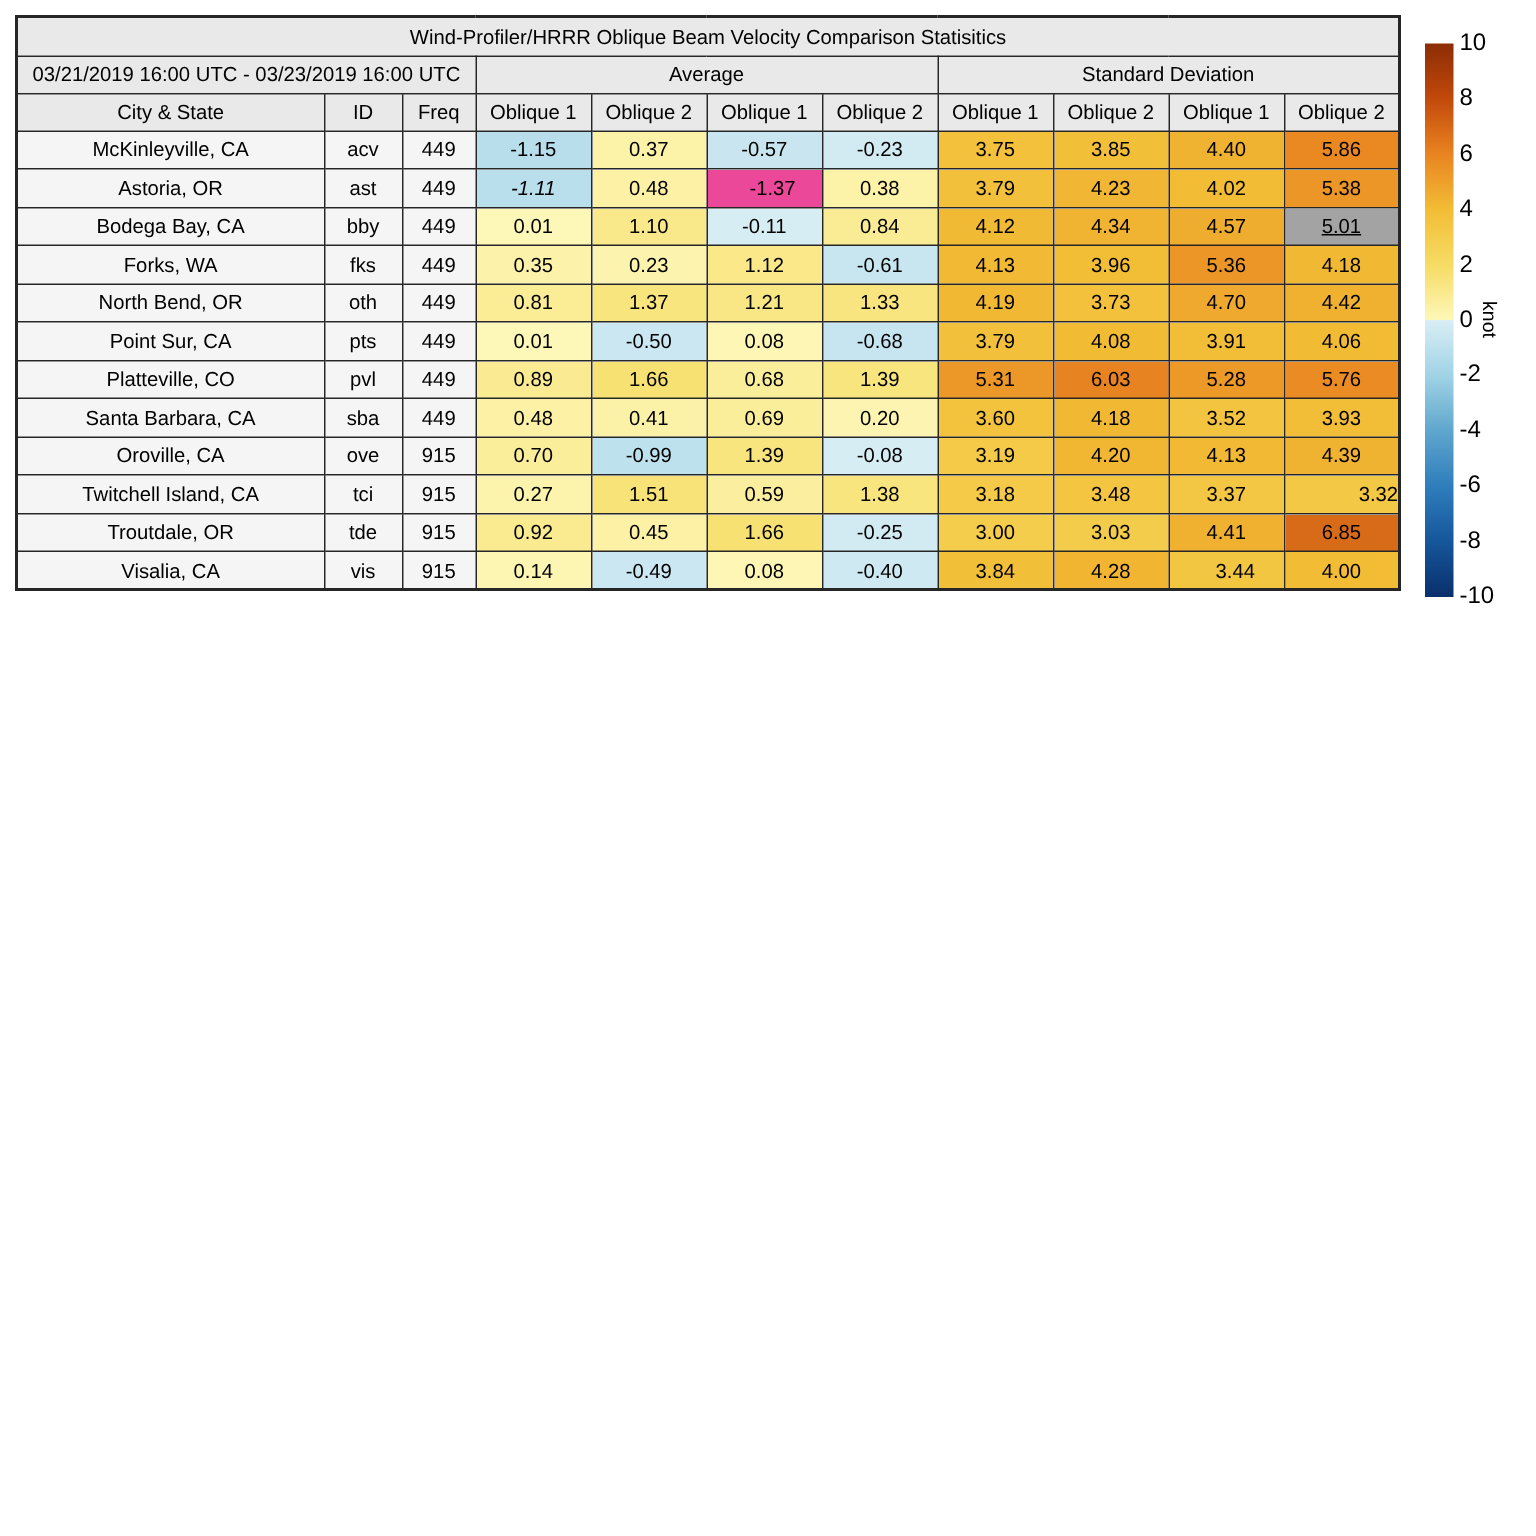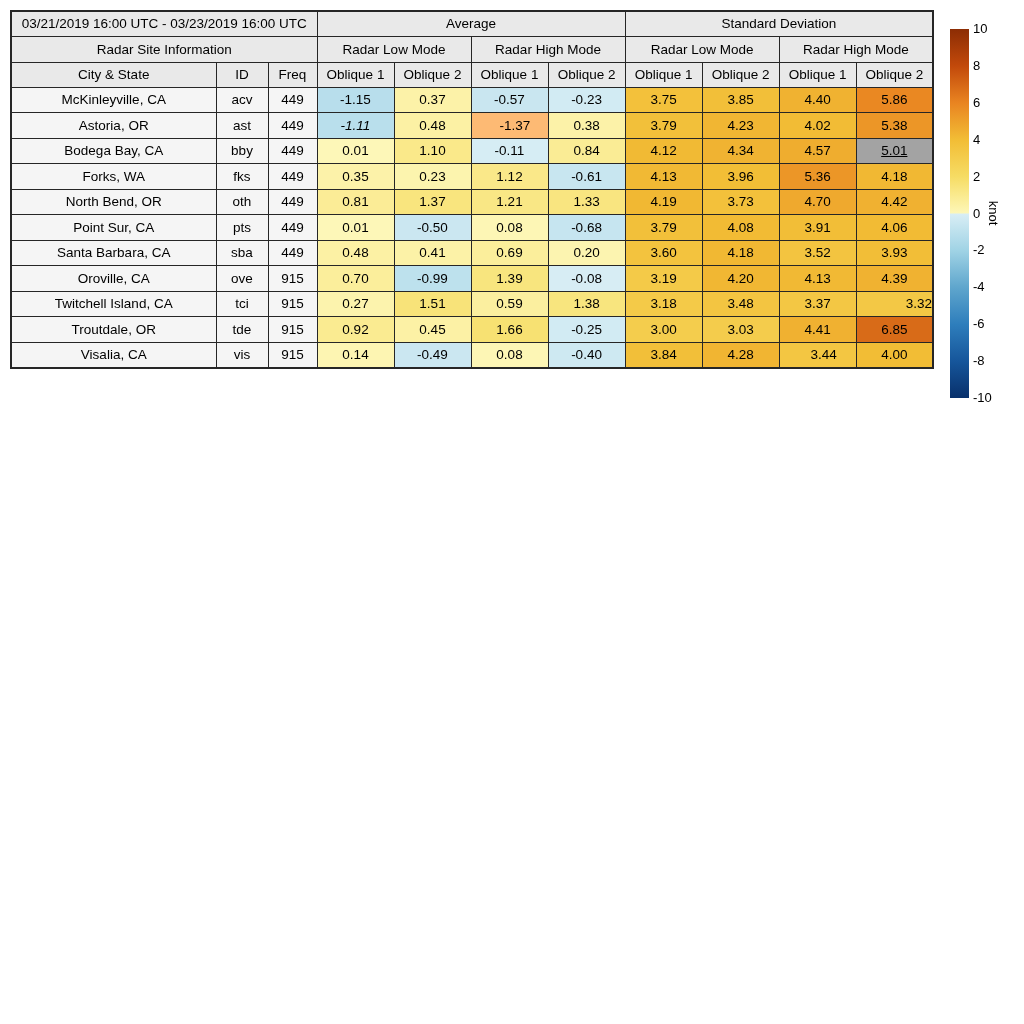--- a/index.html
+++ b/index.html
@@ -41,21 +41,21 @@
     width:19px; height:369px;
   }
   .cbar-ticks {
     position:absolute;
     left:973px; top:29px;
     width:34px; height:369px;
   }
   .cbar-tick {
     position:absolute;
     left:0;
-    font-size:13px;
+    font-size:16px;
     line-height:16px;
     text-align:left;
   }
   .cbar-unit {
     position:absolute;
     left:993px; top:213px;
     font-size:13px;
     transform:translate(-50%,-50%) rotate(90deg);
     white-space:nowrap;
   }
@@ -73,31 +73,27 @@
       <col style="width:77px">
         <col style="width:77px">
         <col style="width:77px">
         <col style="width:77px">
       <col style="width:77px">
         <col style="width:77px">
         <col style="width:77px">
         <col style="width:77px">
     </colgroup>
     <tbody>
+      <tr class="r-title">
+        <td class="hdr" colspan="11">Wind-Profiler/HRRR Oblique Beam Velocity Comparison Statisitics</td>
+      </tr>
       <tr class="r-group">
         <td class="hdr" colspan="3">03/21/2019 16:00 UTC - 03/23/2019 16:00 UTC</td>
         <td class="hdr" colspan="4">Average</td>
         <td class="hdr" colspan="4">Standard Deviation</td>
-      </tr>
-      <tr class="r-mode">
-        <td class="hdr" colspan="3">Radar Site Information</td>
-        <td class="hdr" colspan="2">Radar Low Mode</td>
-        <td class="hdr" colspan="2">Radar High Mode</td>
-        <td class="hdr" colspan="2">Radar Low Mode</td>
-        <td class="hdr" colspan="2">Radar High Mode</td>
       </tr>
       <tr class="r-cols">
         <td class="hdr">City &amp; State</td>
         <td class="hdr">ID</td>
         <td class="hdr">Freq</td>
         <td class="hdr">Oblique 1</td>
         <td class="hdr">Oblique 2</td>
         <td class="hdr">Oblique 1</td>
         <td class="hdr">Oblique 2</td>
         <td class="hdr">Oblique 1</td>
@@ -118,21 +114,21 @@
           <td style="background: rgb(242, 191, 57);">3.85</td>
           <td style="background: rgb(240, 178, 49);">4.40</td>
           <td style="background: rgb(234, 136, 34);">5.86</td>
         </tr>
         <tr class="r-data">
           <td class="lbl">Astoria, OR</td>
           <td class="lbl">ast</td>
           <td class="lbl">449</td>
           <td style="background: rgb(185, 223, 236); font-style: italic;">-1.11</td>
           <td style="background: rgb(252, 241, 164);">0.48</td>
-          <td style="background: #fdba74; padding-left: 11px;">-1.37</td>
+          <td style="background: #ec4899; padding-left: 11px;">-1.37</td>
           <td style="background: rgb(252, 242, 168);">0.38</td>
           <td style="background: rgb(242, 192, 58);">3.79</td>
           <td style="background: rgb(241, 182, 51);">4.23</td>
           <td style="background: rgb(242, 188, 53);">4.02</td>
           <td style="background: rgb(236, 150, 39);">5.38</td>
         </tr>
         <tr class="r-data">
           <td class="lbl">Bodega Bay, CA</td>
           <td class="lbl">bby</td>
           <td class="lbl">449</td>
@@ -176,20 +172,33 @@
           <td class="lbl">pts</td>
           <td class="lbl">449</td>
           <td style="background: rgb(253, 247, 184);">0.01</td>
           <td style="background: rgb(203, 231, 241);">-0.50</td>
           <td style="background: rgb(253, 246, 181);">0.08</td>
           <td style="background: rgb(198, 229, 240);">-0.68</td>
           <td style="background: rgb(242, 192, 58);">3.79</td>
           <td style="background: rgb(242, 187, 52);">4.08</td>
           <td style="background: rgb(242, 190, 55);">3.91</td>
           <td style="background: rgb(242, 187, 52);">4.06</td>
+        </tr>
+        <tr class="r-data">
+          <td class="lbl">Platteville, CO</td>
+          <td class="lbl">pvl</td>
+          <td class="lbl">449</td>
+          <td style="background: rgb(250, 235, 147);">0.89</td>
+          <td style="background: rgb(247, 225, 114);">1.66</td>
+          <td style="background: rgb(251, 238, 155);">0.68</td>
+          <td style="background: rgb(248, 229, 126);">1.39</td>
+          <td style="background: rgb(236, 152, 40);">5.31</td>
+          <td style="background: rgb(232, 131, 33);">6.03</td>
+          <td style="background: rgb(236, 153, 40);">5.28</td>
+          <td style="background: rgb(234, 139, 35);">5.76</td>
         </tr>
         <tr class="r-data">
           <td class="lbl">Santa Barbara, CA</td>
           <td class="lbl">sba</td>
           <td class="lbl">449</td>
           <td style="background: rgb(252, 241, 164);">0.48</td>
           <td style="background: rgb(252, 242, 167);">0.41</td>
           <td style="background: rgb(251, 238, 155);">0.69</td>
           <td style="background: rgb(252, 244, 176);">0.20</td>
           <td style="background: rgb(243, 195, 62);">3.60</td>

